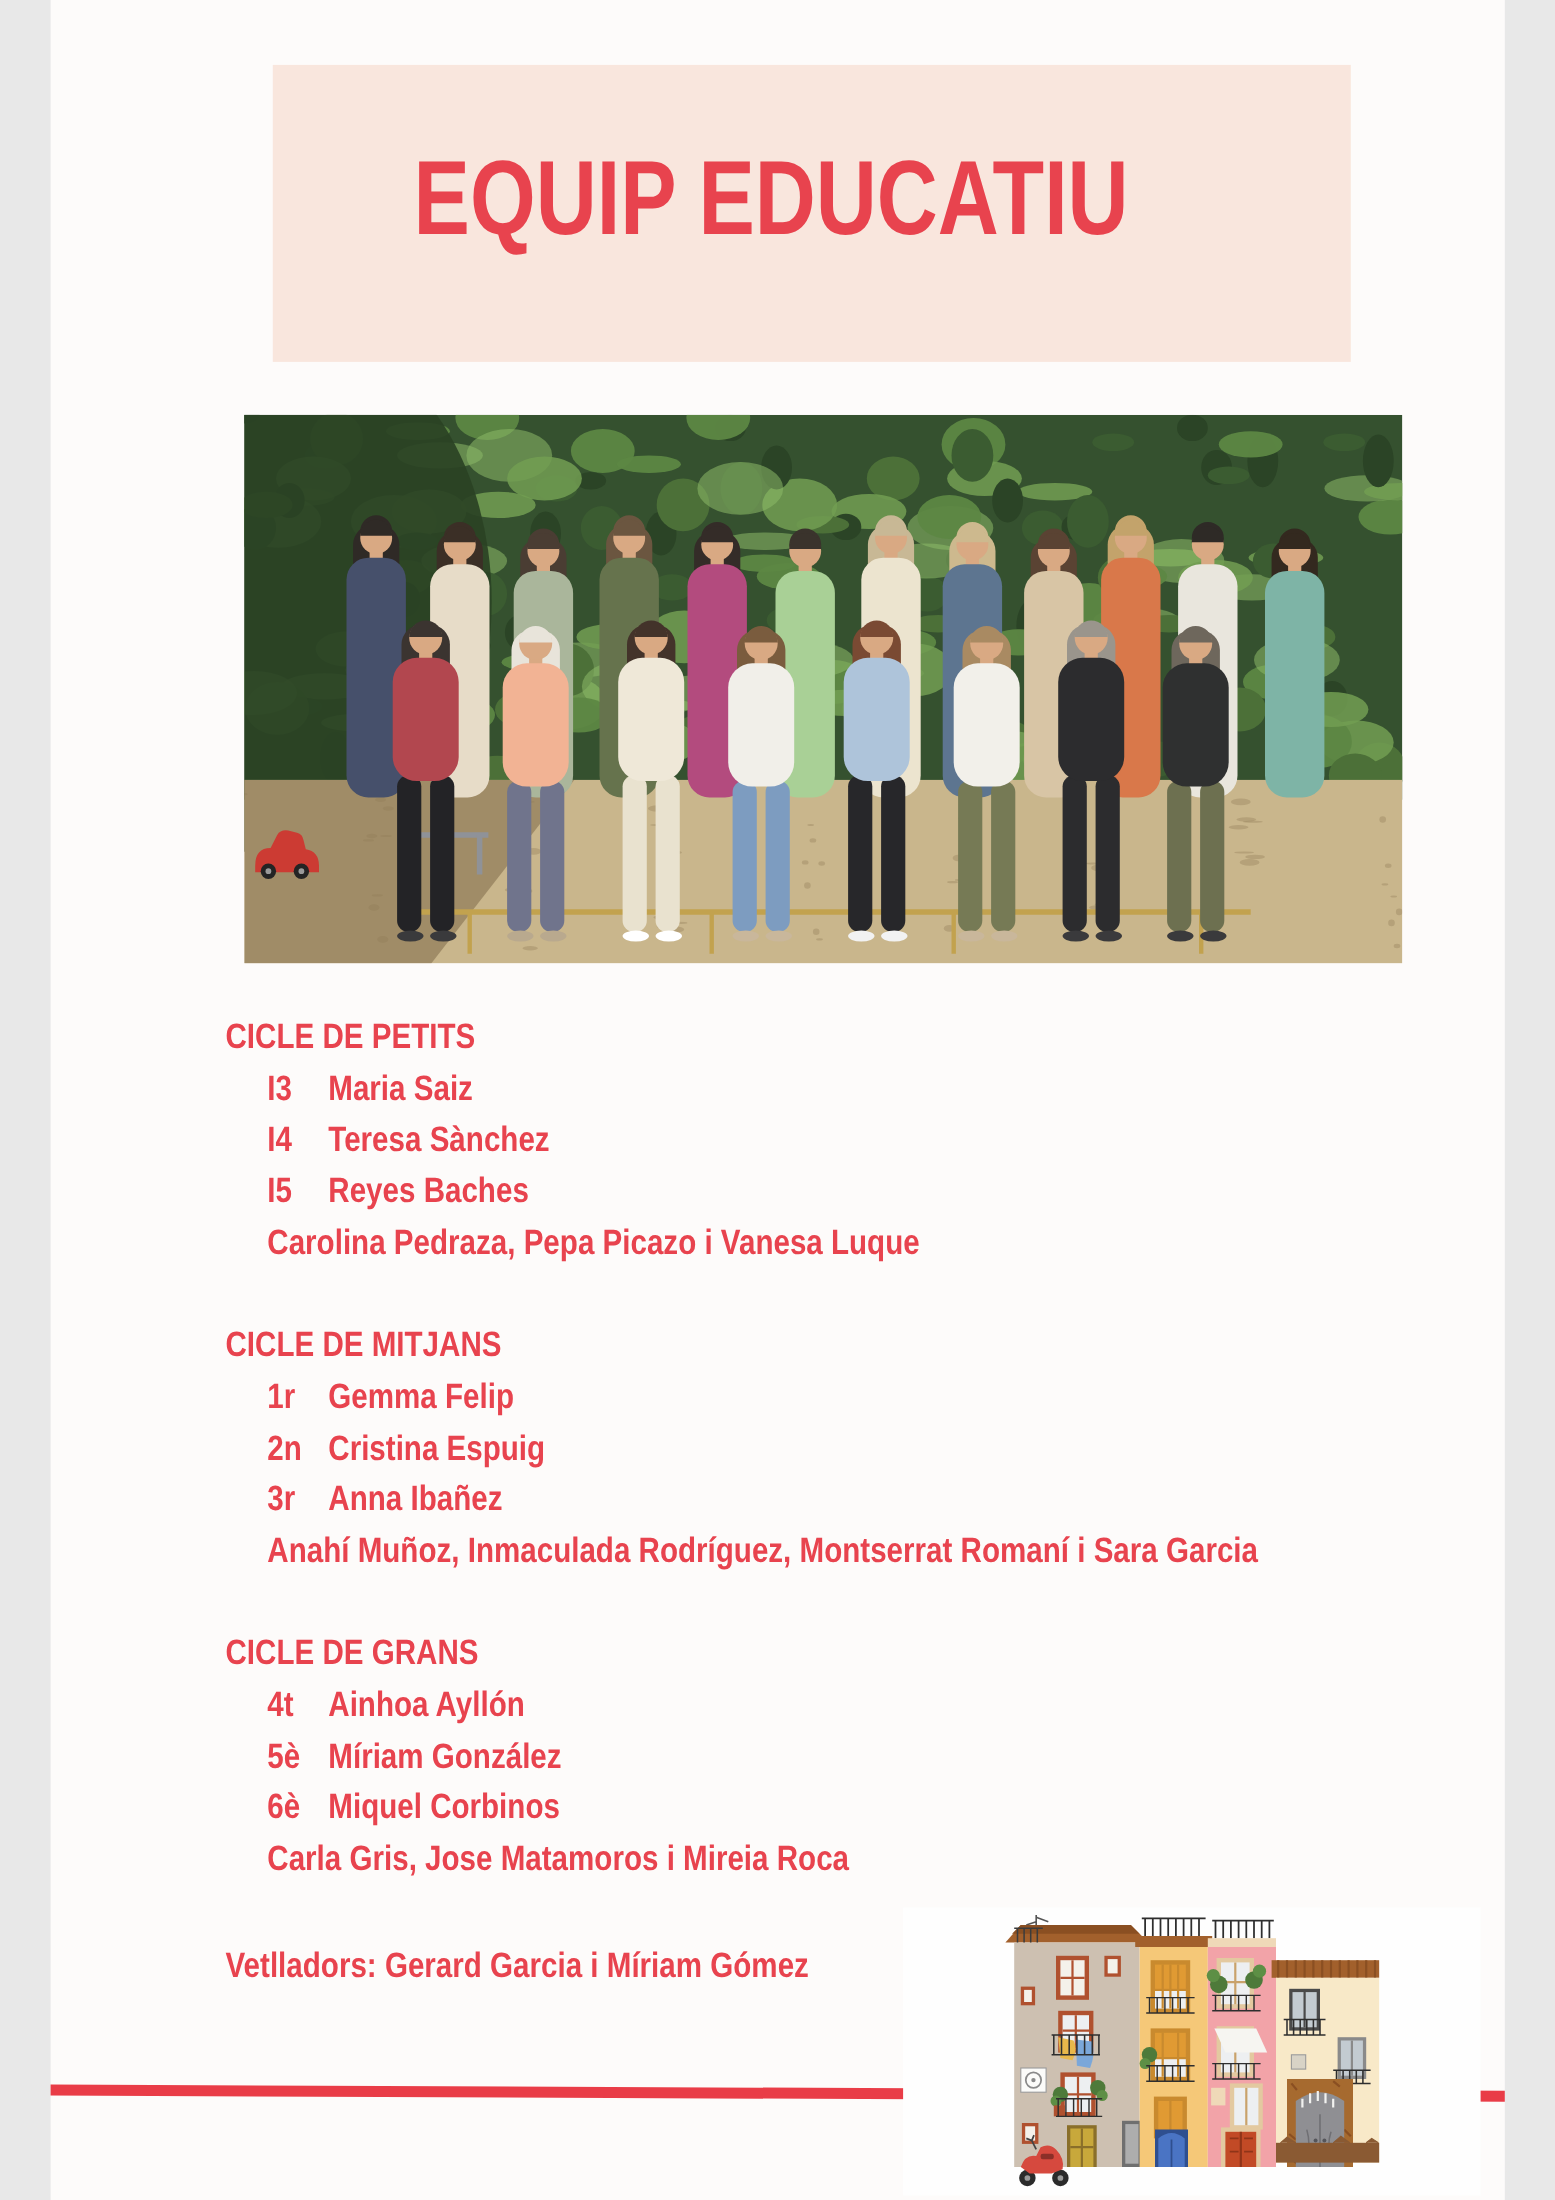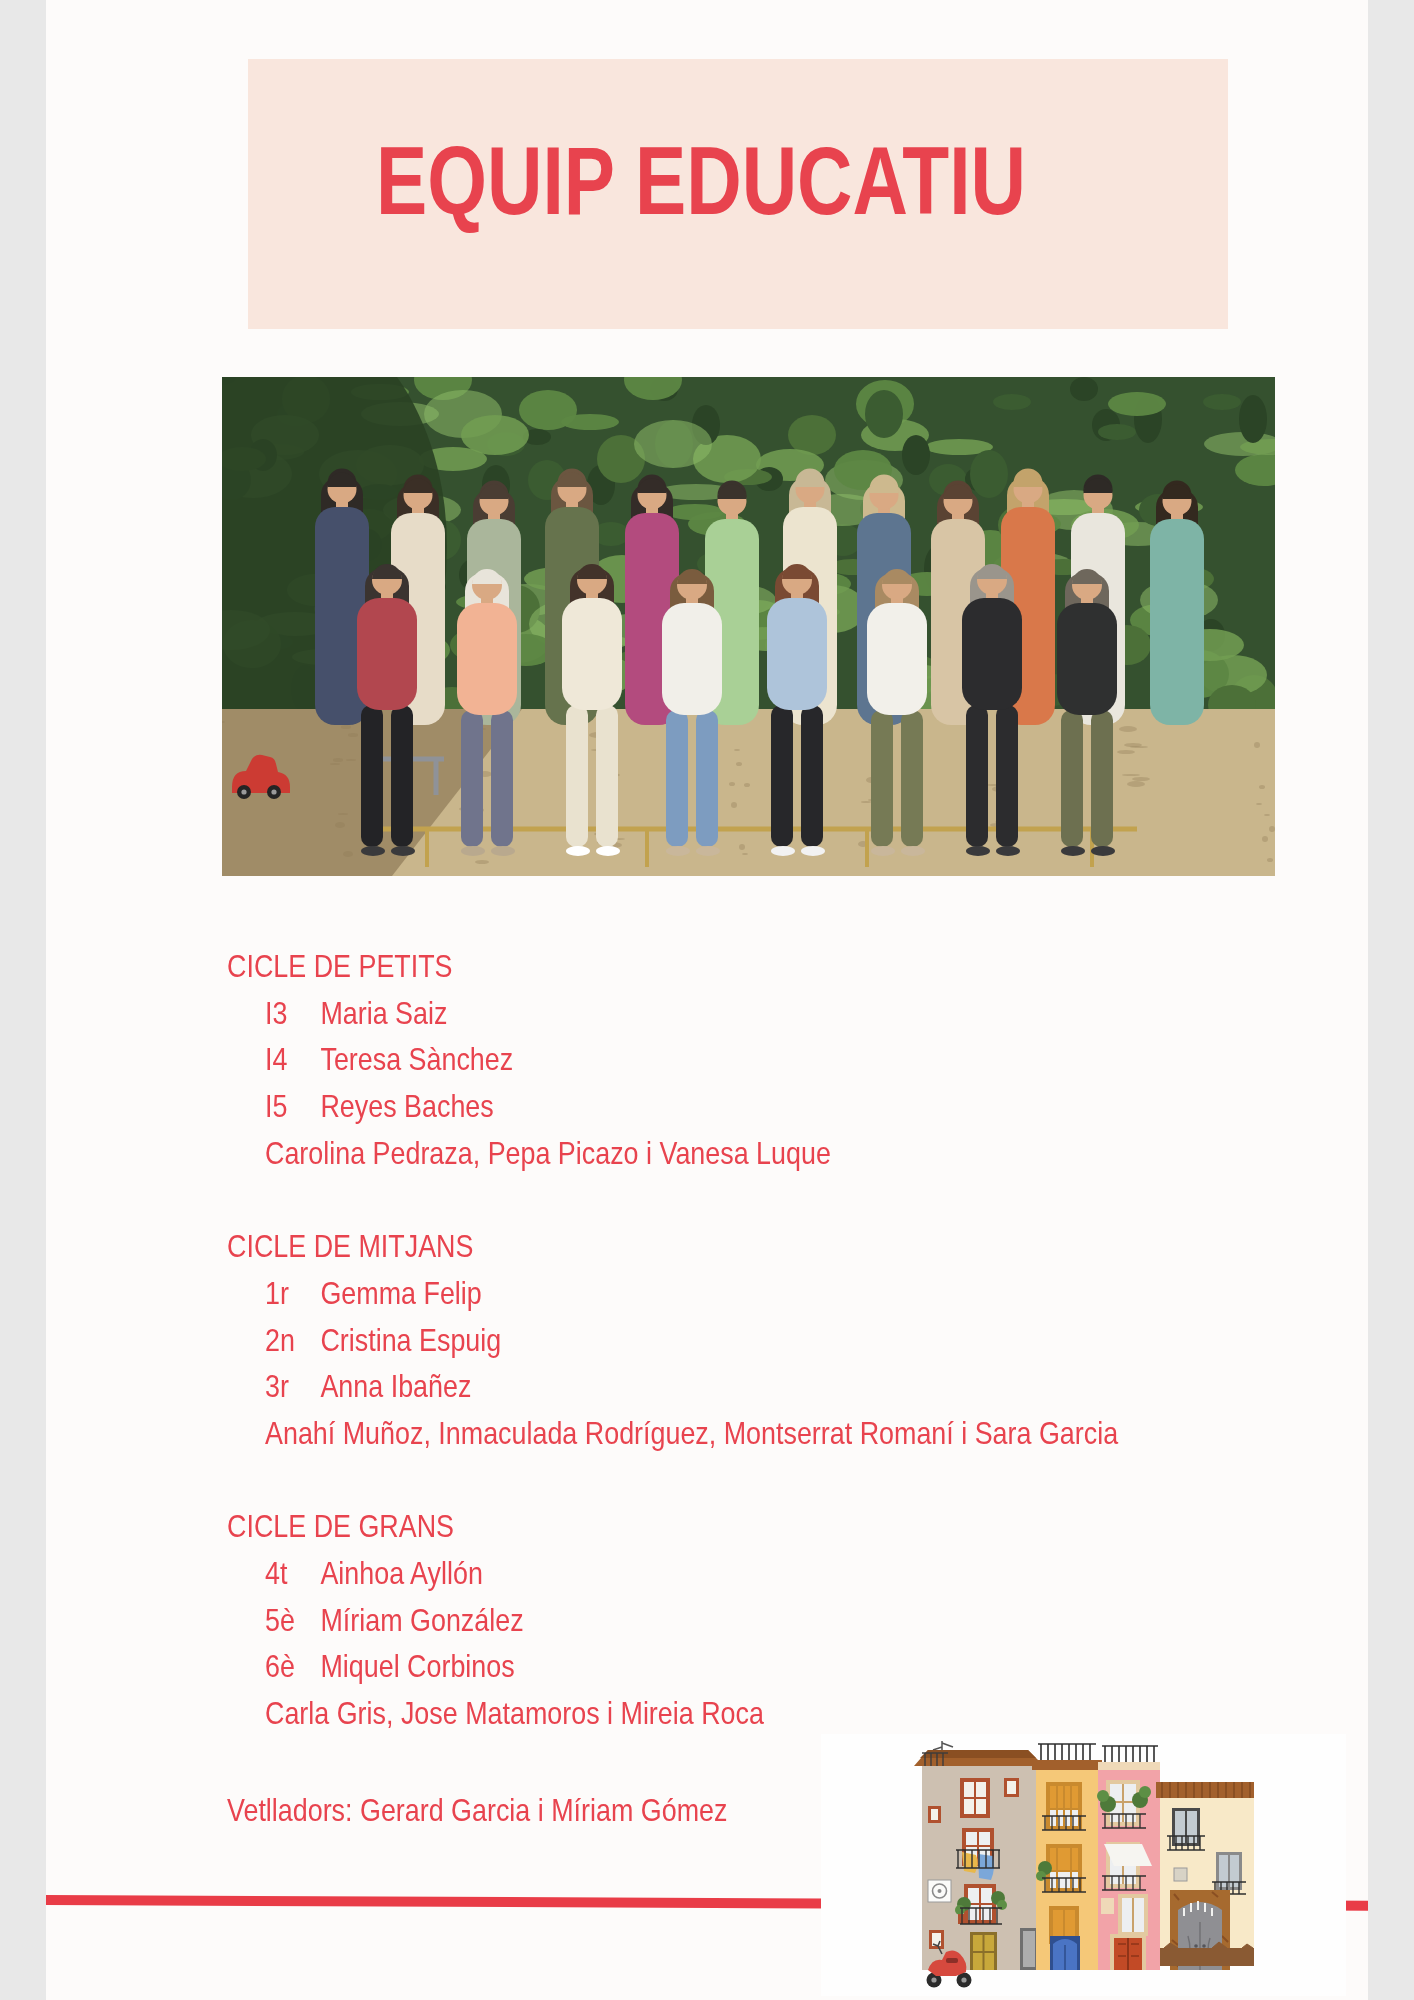--- a/index.html
+++ b/index.html
@@ -13,22 +13,22 @@
   .title{position:absolute; left:128px; top:74px; margin:0;
          font-size:96px; line-height:1; font-weight:800; color:var(--accent,#E8434E);
          white-space:nowrap; letter-spacing:0px;
          transform:scaleX(0.80); transform-origin:left top;}
 
   
   .photo{position:absolute; left:176px; top:377px; width:1053px; height:499px; overflow:hidden;}
   .photo svg{display:block; width:100%; height:100%;}
 
   
-  .roster{position:absolute; left:181px; top:919px; color:var(--accent,#E8434E);
-          font-size:32px; font-weight:400;margin-top:24px;}
+  .roster{position:absolute; left:159px; top:919px; color:var(--accent,#E8434E);
+          font-size:32px; font-weight:700;}
   .line{height:46.7px; line-height:46.7px; white-space:nowrap;
         transform:scaleX(0.84); transform-origin:left center;}
   .line.item,.line.staff{margin-left:38px;}
   .grade{display:inline-block; width:66px;}
   .gap{height:46.7px;}
   .vetlladors{margin-top:4px;}
 
   
   .accent-line{position:absolute; left:-4px; top:1895px; width:1422px; height:10px;
                background:var(--line,#E93C47); transform:rotate(0.25deg); transform-origin:left center;}

